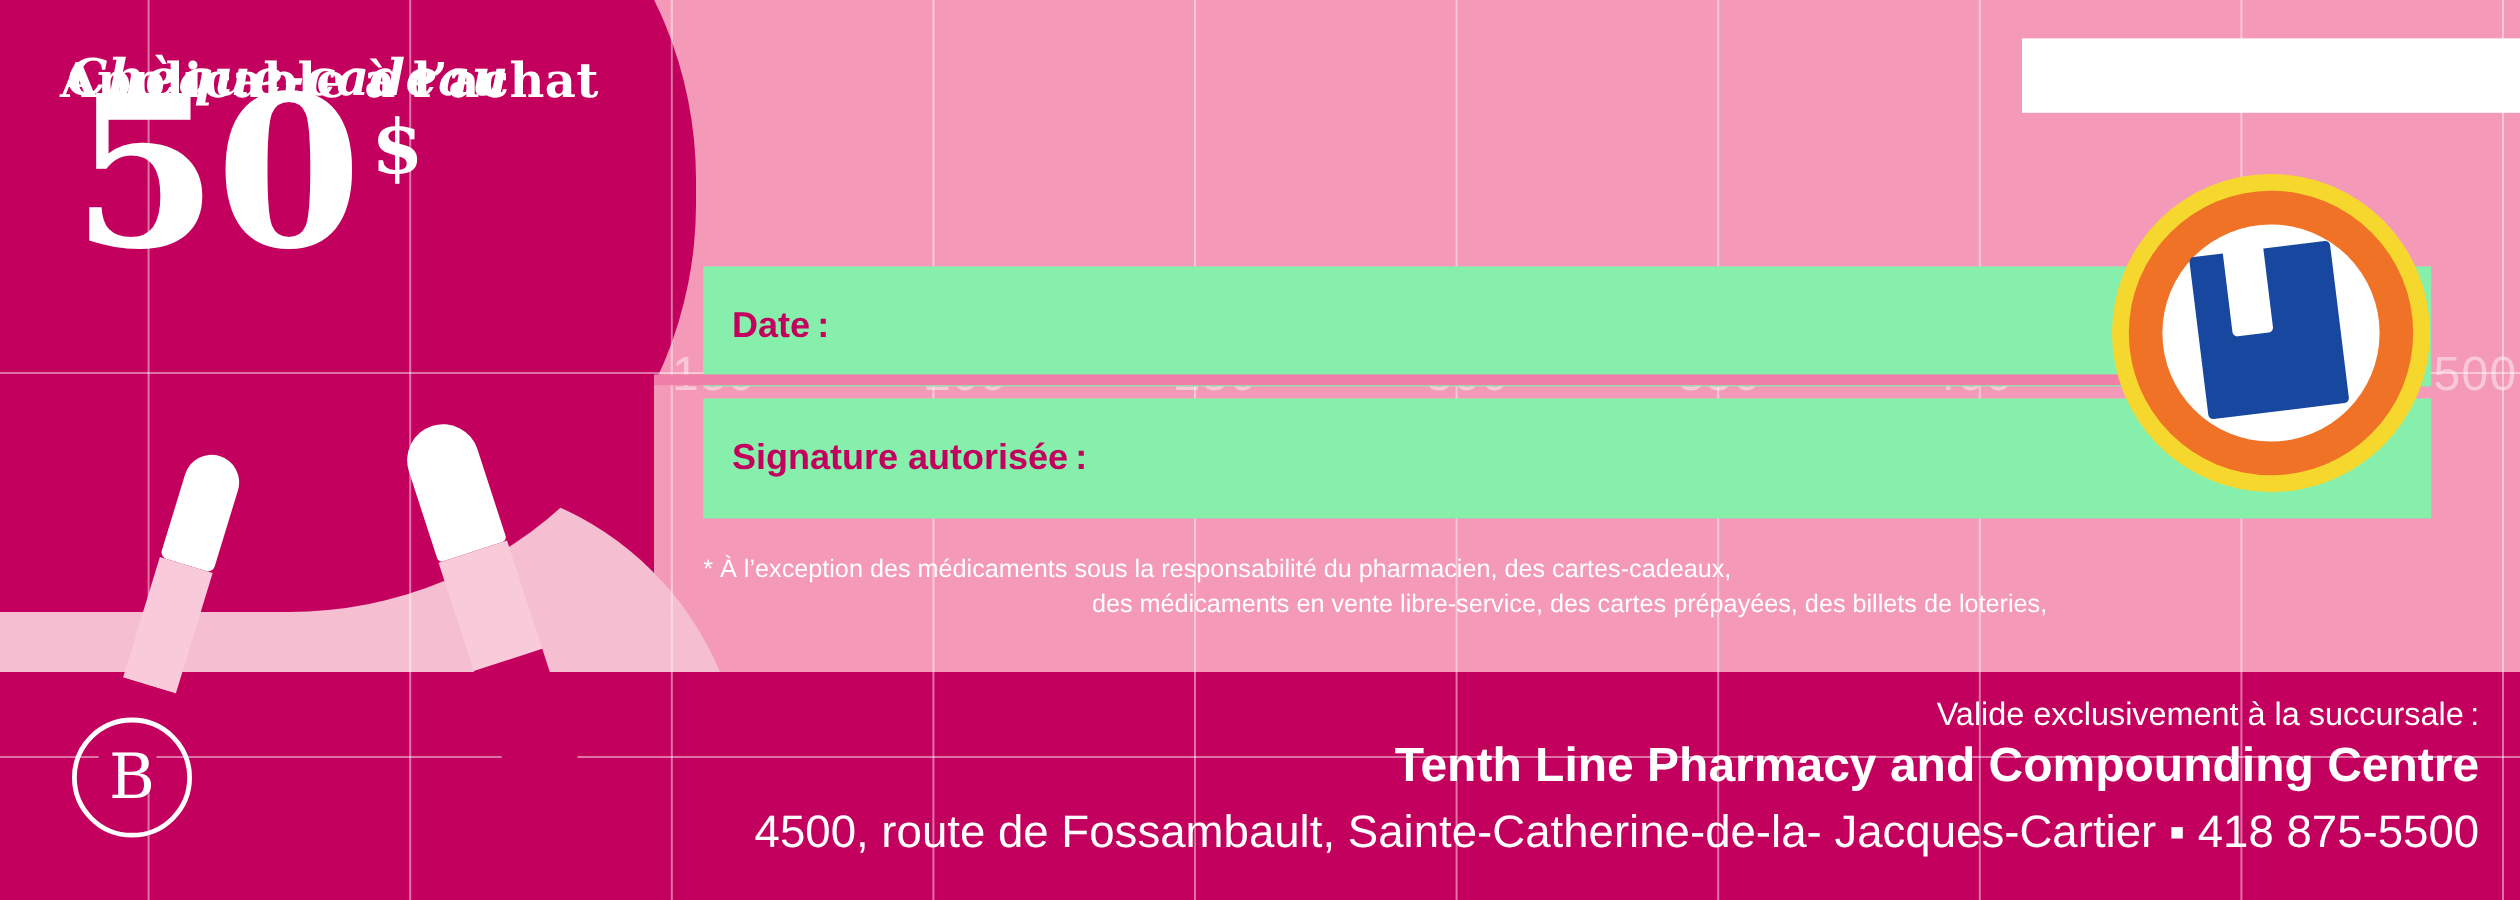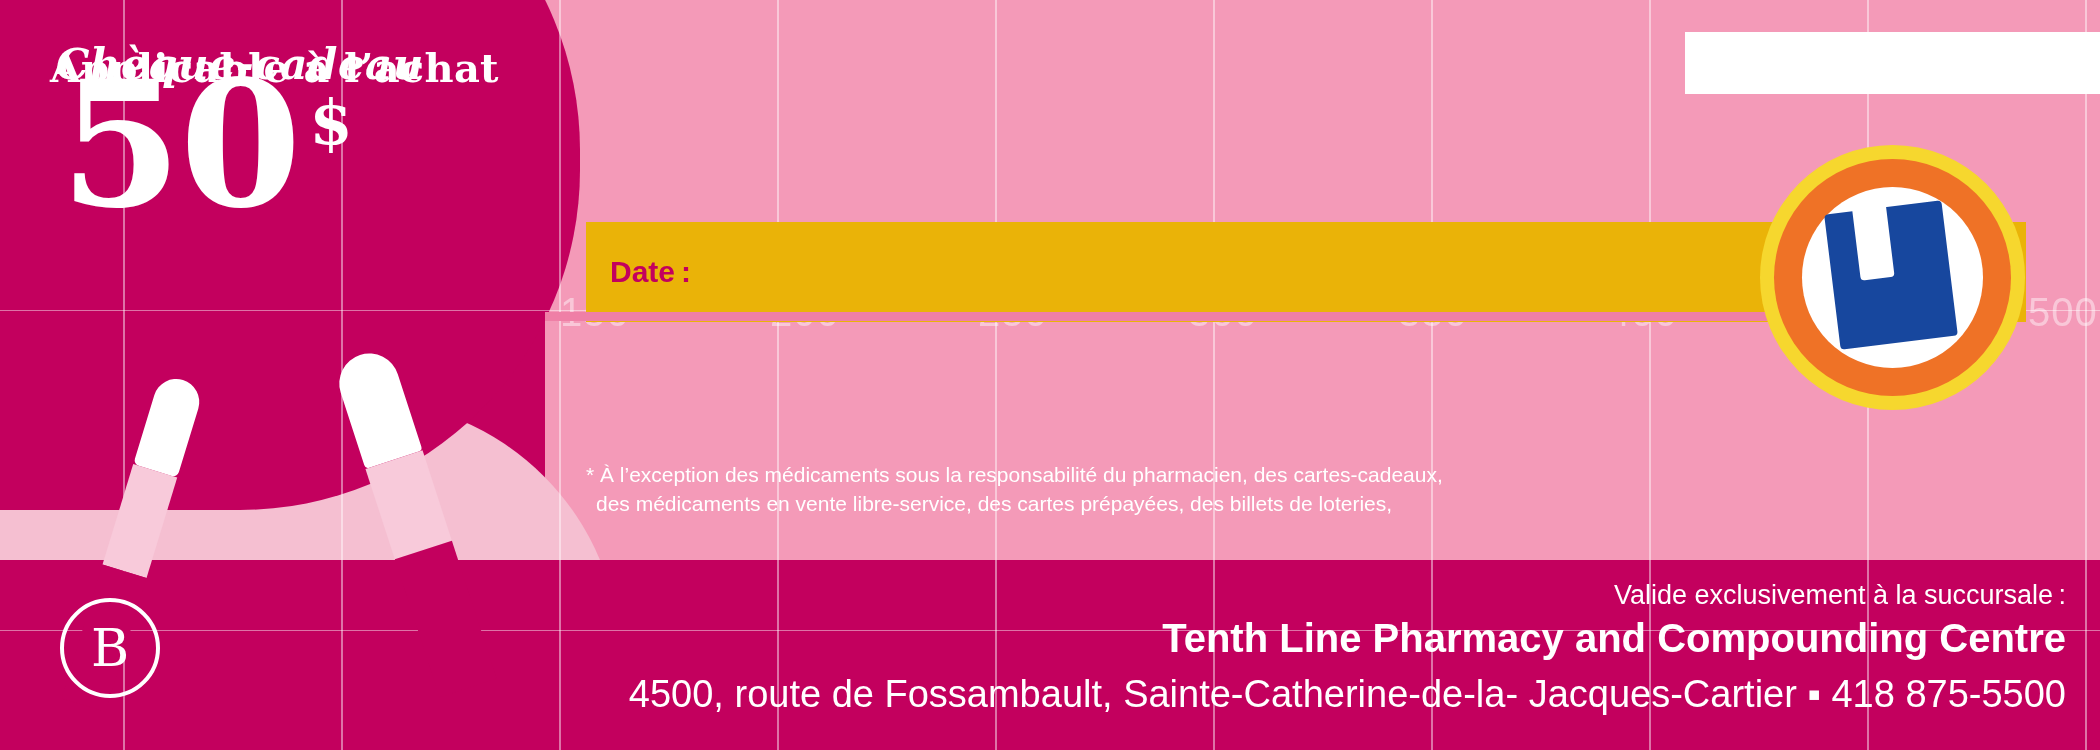--- a/index.html
+++ b/index.html
@@ -218,21 +218,21 @@
     background: #ffffff;
     z-index: 5;
   }
 
   
   .form-box {
     position: absolute;
     left: 586px;
     width: 1440px;
     height: 100px;
-    background: #eab308;
+    background: #86efac;
     z-index: 7;
     display: flex;
     align-items: center;
   }
   .form-box.date { top: 222px; }
   .form-box.signature { top: 332px; }
   .form-label {
     margin-left: 24px;
     color: #c3005e;
     font-family: "Liberation Sans", sans-serif;
@@ -255,21 +255,21 @@
     position: absolute;
     left: 586px;
     top: 460px;
     width: 1120px;
     color: #ffffff;
     font-family: "Liberation Sans", sans-serif;
     font-size: 21px;
     line-height: 29px;
     z-index: 9;
   }
-  .footnote .ind { padding-left: 10px; display: block; }
+  .footnote .ind { padding-left: 10px; display: block; text-align: right; }
 
   
   .bottom-bar {
     position: absolute;
     left: 545px;
     top: 560px;
     width: 1555px;
     height: 190px;
     background: #c3005e;
     z-index: 5;
@@ -401,20 +401,23 @@
   <div class="applicable">
     <div>Applicable à l’achat</div>
   </div>
 
   <div class="pink-line"></div>
 
   <div class="form-box date">
     <span class="form-label">Date :</span>
   </div>
 
+  <div class="form-box signature">
+    <span class="form-label">Signature autorisée :</span>
+  </div>
 
   <div class="footnote">
     <span>* À l’exception des médicaments sous la responsabilité du pharmacien,  des cartes-cadeaux,</span>
     <span class="ind">des médicaments en vente libre-service, des cartes prépayées, des billets de loteries,</span>
   </div>
 
   <div class="logo">
     <div class="ring-yellow"></div>
     <div class="ring-orange"></div>
     <div class="ring-white"></div>

